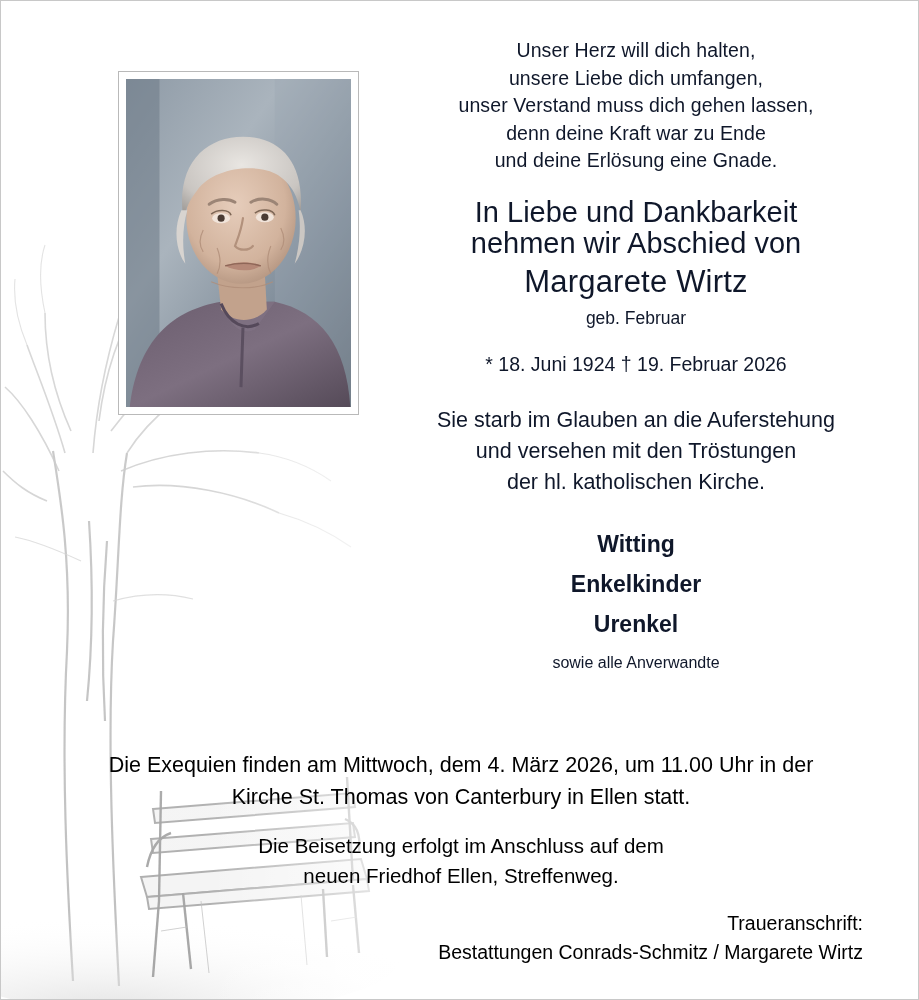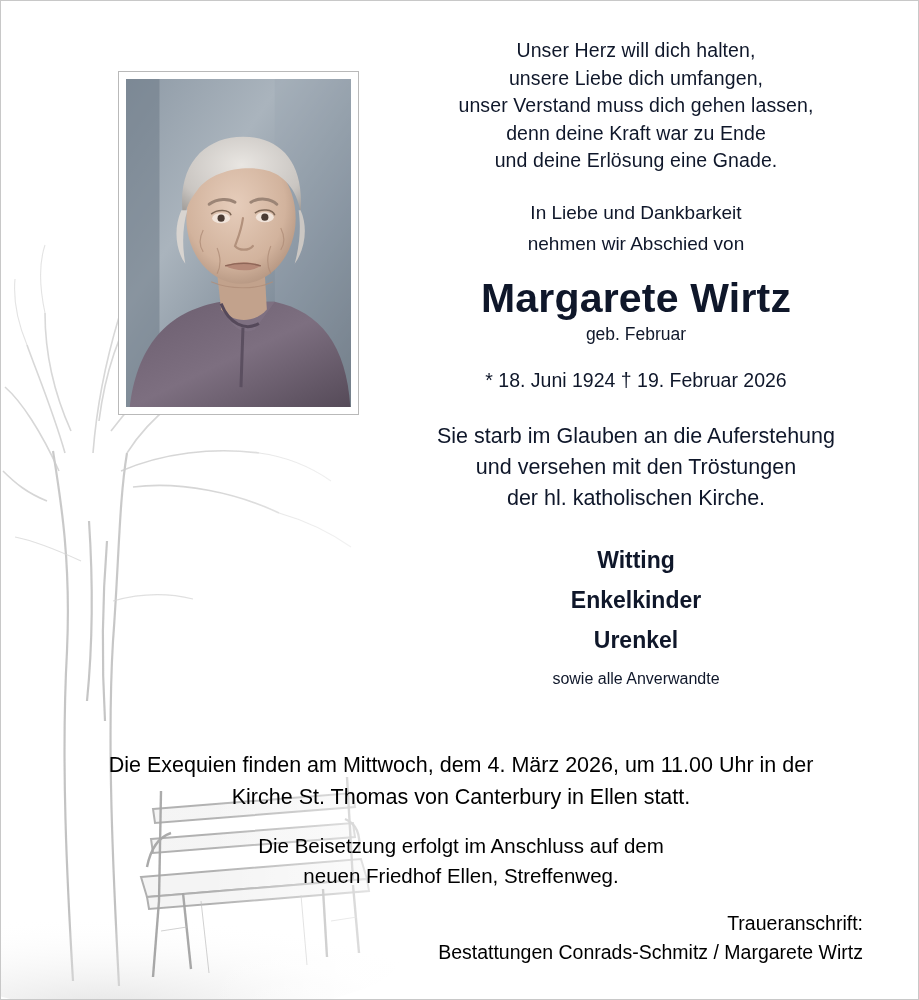--- a/index.html
+++ b/index.html
@@ -59,27 +59,26 @@
     text-align: center;
     color: #0f172a;
   }
   .poem {
     font-size: 19.5px;
     line-height: 27.5px;
     letter-spacing: .1px;
   }
   .block-gap-1 { height: 22px; }
   .dedication {
-    font-size: 19px;
+    font-size: 29px;
     line-height: 31px;
   }
   .name {
-    margin-top: 16px;
-    font-size: 41px;
-    font-weight: bold;
+    font-size: 31px;
+    font-weight: normal;
     letter-spacing: .2px;
     line-height: 46px;
   }
   .maiden {
     margin-top: 2px;
     font-size: 17.5px;
     line-height: 23px;
   }
   .dates {
     margin-top: 22px;

